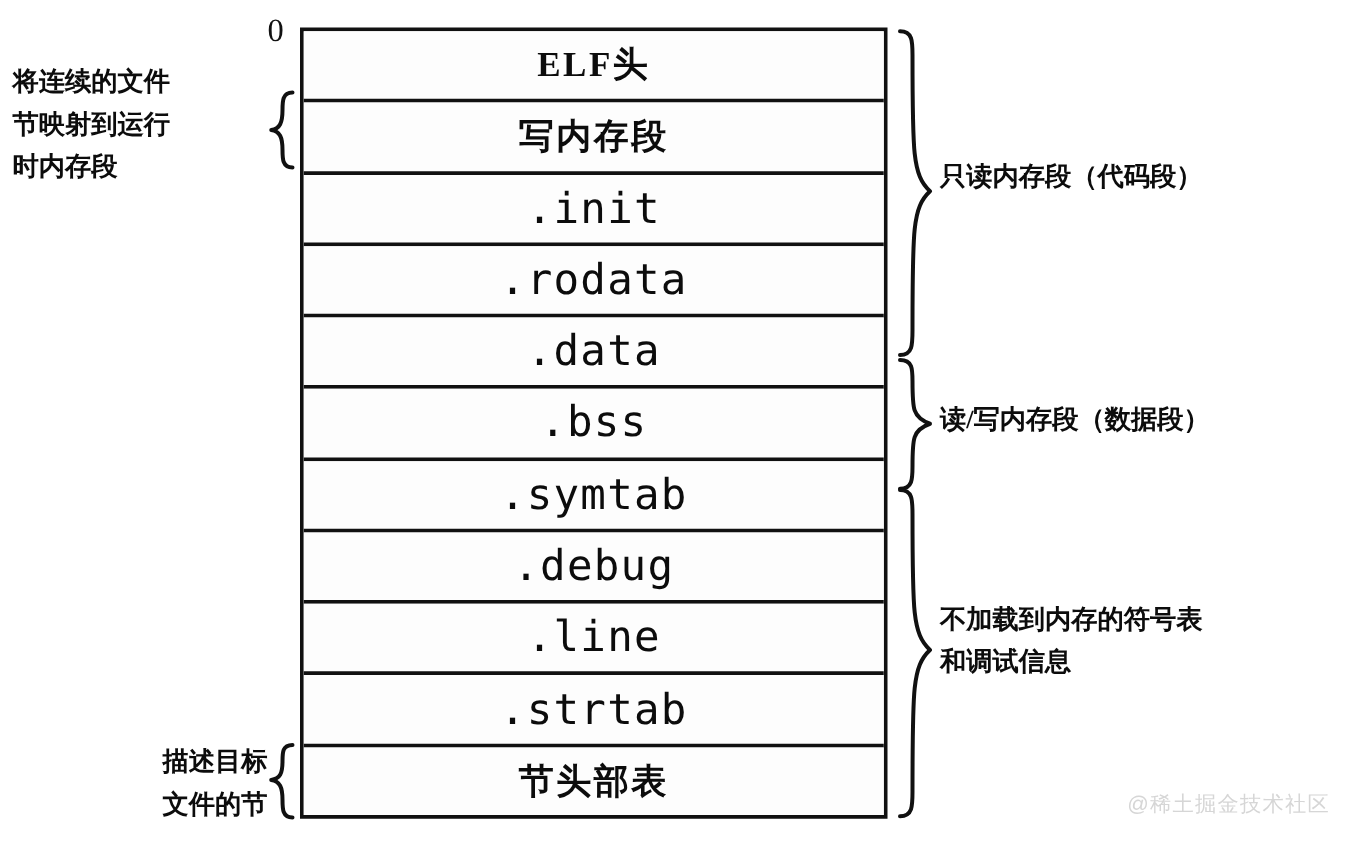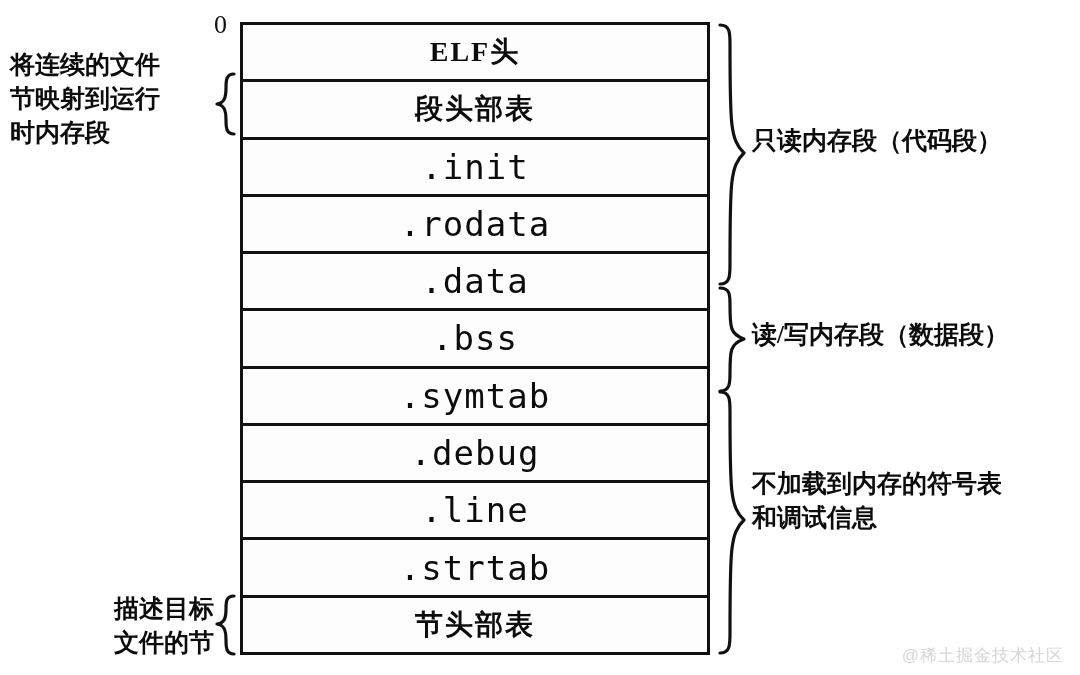--- a/index.html
+++ b/index.html
@@ -82,21 +82,21 @@
   .brace {
     position: absolute;
   }
   .brace svg { display: block; }
 
   
   .annotation {
     position: absolute;
     font-family: "Liberation Serif", "DejaVu Serif", serif;
     font-weight: 700;
-    font-size: 25px;
+    font-size: 21px;
     line-height: 34px;
     color: #0c0c0c;
     white-space: pre-line;
     user-select: none;
   }
   .annotation.left {
     text-align: left;
   }
   .annotation.left.right-align {
     text-align: right;
@@ -118,50 +118,50 @@
     top: 124px;
     width: 320px;
   }
   #ann-readwrite {
     left: 752px;
     top: 318px;
     width: 320px;
   }
   #ann-nonload {
     left: 752px;
-    top: 467px;
+    top: 478px;
     width: 320px;
   }
 
   
   .watermark {
     position: absolute;
     right: 16px;
-    bottom: 8px;
+    bottom: 20px;
     font-family: "Liberation Sans", "DejaVu Sans", sans-serif;
     font-size: 17px;
     color: #d6d6d6;
     letter-spacing: 1px;
     user-select: none;
     text-align: right;
   }
 </style>
 </head>
 <body>
 
 <div id="diagram">
 
   <div class="origin-label">0</div>
 
   <div class="section-stack">
     <div class="section-row cjk">
       <span class="row-label">ELF头</span>
     </div>
     <div class="section-row cjk">
-      <span class="row-label">段头部表</span>
+      <span class="row-label">写内存段</span>
     </div>
     <div class="section-row mono">
       <span class="row-label">.init</span>
     </div>
     <div class="section-row mono">
       <span class="row-label">.rodata</span>
     </div>
     <div class="section-row mono">
       <span class="row-label">.data</span>
     </div>

